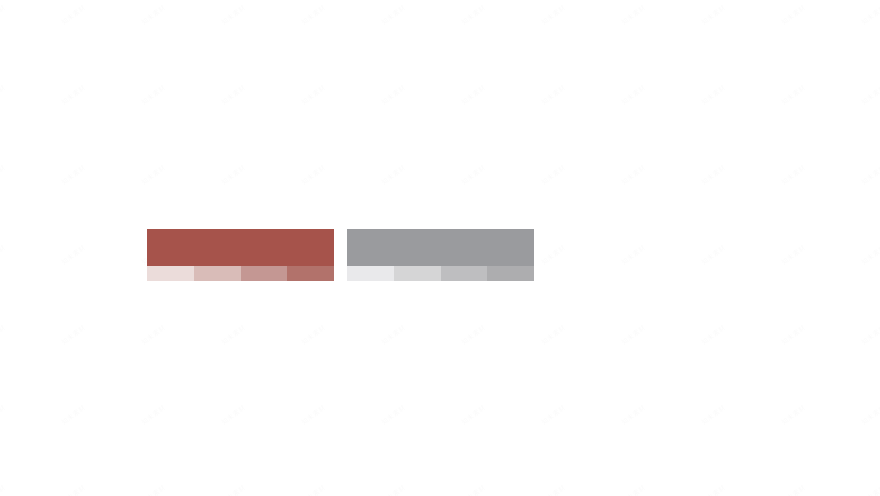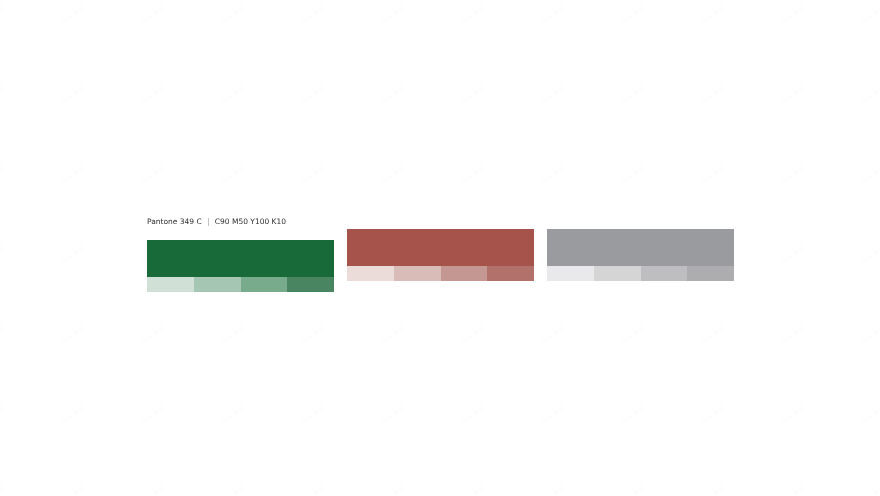--- a/index.html
+++ b/index.html
@@ -198,34 +198,20 @@
       <span class="wm" style="left: 540px; top: 500px; color: rgb(250, 250, 250);">知末素材</span>
       <span class="wm" style="left: 620px; top: 500px; color: rgb(250, 250, 250);">知末素材</span>
       <span class="wm" style="left: 700px; top: 500px; color: rgb(250, 250, 250);">知末素材</span>
       <span class="wm" style="left: 780px; top: 500px; color: rgb(250, 250, 250);">知末素材</span>
       <span class="wm" style="left: 860px; top: 500px; color: rgb(250, 250, 250);">知末素材</span>
     </div>
 
 
   <div id="palette">
       <div class="swatch-group">
-        <div class="swatch-label">
-          <span class="pantone">Pantone 349 C</span>
-          <span class="divider" title="|"></span>
-          <span class="cmyk">C90 M50 Y100 K10</span>
-        </div>
-        <div class="swatch-main" style="background: rgb(24, 106, 56);"></div>
-        <div class="swatch-tints">
-          <div class="tint" style="background: rgb(208, 224, 215);"></div>
-          <div class="tint" style="background: rgb(165, 198, 178);"></div>
-          <div class="tint" style="background: rgb(119, 171, 140);"></div>
-          <div class="tint" style="background: rgb(73, 133, 96);"></div>
-        </div>
-      </div>
-      <div class="swatch-group">
         <div class="swatch-main" style="background: rgb(166, 83, 75);"></div>
         <div class="swatch-tints">
           <div class="tint" style="background: rgb(235, 220, 218);"></div>
           <div class="tint" style="background: rgb(217, 188, 184);"></div>
           <div class="tint" style="background: rgb(196, 151, 147);"></div>
           <div class="tint" style="background: rgb(178, 114, 107);"></div>
         </div>
       </div>
       <div class="swatch-group">
         <div class="swatch-main" style="background: rgb(154, 155, 158);"></div>

